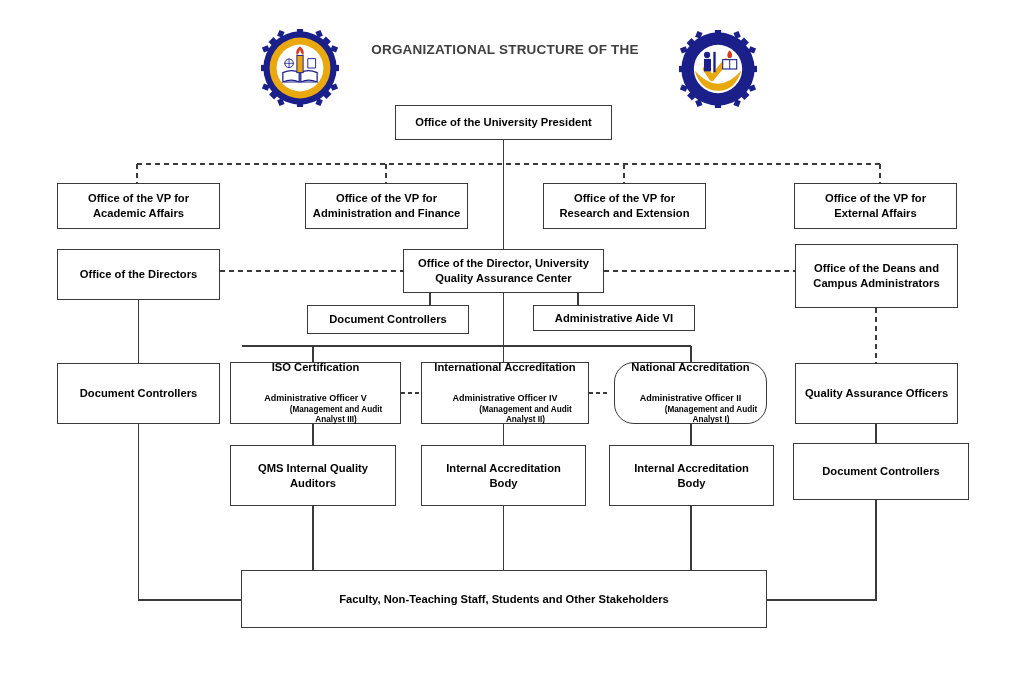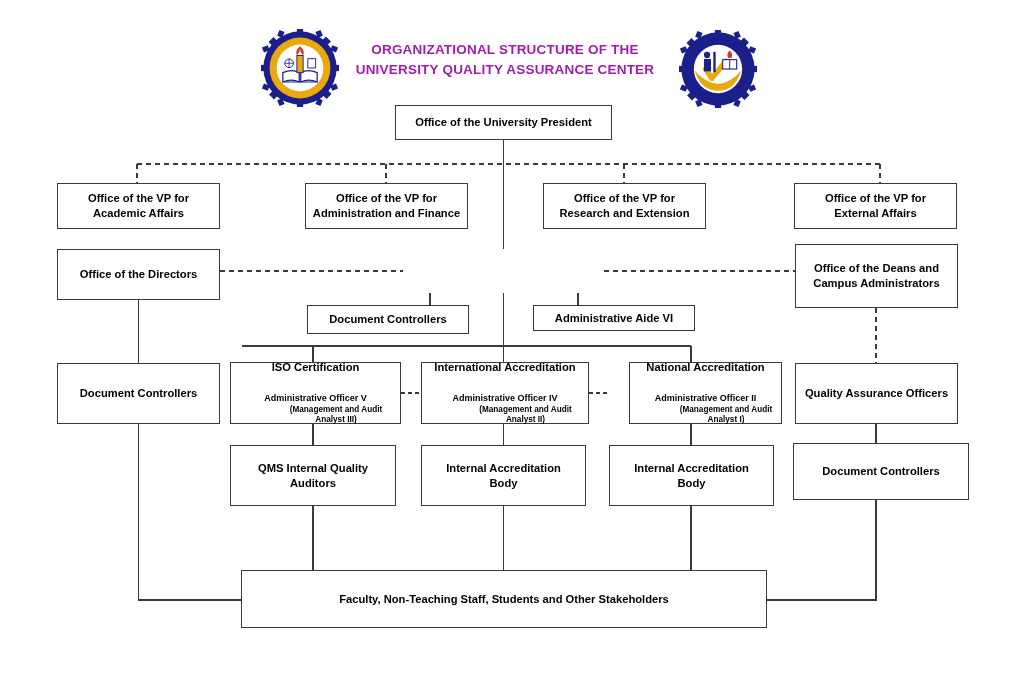--- a/index.html
+++ b/index.html
@@ -20,21 +20,21 @@
   #header-title {
     position: absolute;
     left: 340px;
     top: 40px;
     width: 330px;
     text-align: center;
     font-size: 13.5px;
     font-weight: bold;
     line-height: 1.45;
     letter-spacing: 0.2px;
-    color: #a21caf;
+    color: #404040;
   }
   .seal {
     position: absolute;
     width: 78px;
     height: 78px;
   }
   #seal-left  { left: 261px; top: 29px; }
   #seal-right { left: 679px; top: 30px; }
 
   
@@ -112,21 +112,20 @@
       <rect x="46" y="34" width="8" height="22" fill="#e8a80e" stroke="#1b1f8a" stroke-width="1.2"></rect>
       <path d="M50 22 q-7 6 -4 12 q4 -4 4 -8 q0 4 4 8 q3 -6 -4 -12 z" fill="#d63b1f"></path>
       <circle cx="36" cy="44" r="5.5" fill="none" stroke="#1b1f8a" stroke-width="1.2"></circle>
       <path d="M36 38 v12 M30 44 h12" stroke="#1b1f8a" stroke-width="1"></path>
       <path d="M60 38 h10 v12 h-10 z" fill="none" stroke="#1b1f8a" stroke-width="1.2"></path>
     </g>
   </svg>
 
   <div id="header-title">
     <div>ORGANIZATIONAL STRUCTURE OF THE</div>
-    <div>UNIVERSITY QUALITY ASSURANCE CENTER</div>
   </div>
 
   <svg class="seal" id="seal-right" viewBox="0 0 100 100">
     <g>
       <circle cx="50" cy="50" r="47" fill="#1b1f8a"></circle>
       <g fill="#1b1f8a">
         <rect x="46" y="0" width="8" height="10"></rect>
           <rect x="46" y="90" width="8" height="10"></rect>
         <rect x="0" y="46" width="10" height="8"></rect>
           <rect x="90" y="46" width="10" height="8"></rect>
@@ -226,20 +225,24 @@
 
   <div class="node" style="left:794px; top:183px; width:163px; height:46px;">
     <div class="t1">Office of the VP for</div>
     <div class="t1">External Affairs</div>
   </div>
 
   <div class="node" style="left:57px; top:249px; width:163px; height:51px;">
     <div class="t1">Office of the Directors</div>
   </div>
 
+  <div class="node" style="left:403px; top:249px; width:201px; height:44px;">
+    <div class="t1 sm">Office of the Director, University</div>
+    <div class="t1 sm">Quality Assurance Center</div>
+  </div>
 
   <div class="node" style="left:795px; top:244px; width:163px; height:64px;text-align:center;">
     <div class="t1">Office of the Deans and</div>
     <div class="t1">Campus Administrators</div>
   </div>
 
   <div class="node" style="left:307px; top:305px; width:162px; height:29px;">
     <div class="t1">Document Controllers</div>
   </div>
 
@@ -256,21 +259,21 @@
     <div class="t2">Administrative Officer V</div>
     <div class="t3">(Management and Audit Analyst III)</div>
   </div>
 
   <div class="node" style="left:421px; top:362px; width:168px; height:62px;">
     <div class="t1">International Accreditation</div>
     <div class="t2">Administrative Officer IV</div>
     <div class="t3">(Management and Audit Analyst II)</div>
   </div>
 
-  <div class="node" style="left:629px; top:362px; width:153px; height:62px;">
+  <div class="node" style="left:614px; top:362px; width:153px; height:62px;border-radius:20px;">
     <div class="t1">National Accreditation</div>
     <div class="t2">Administrative Officer II</div>
     <div class="t3">(Management and Audit Analyst I)</div>
   </div>
 
   <div class="node" style="left:795px; top:363px; width:163px; height:61px;">
     <div class="t1">Quality Assurance Officers</div>
   </div>
 
   <div class="node" style="left:230px; top:445px; width:166px; height:61px;">

